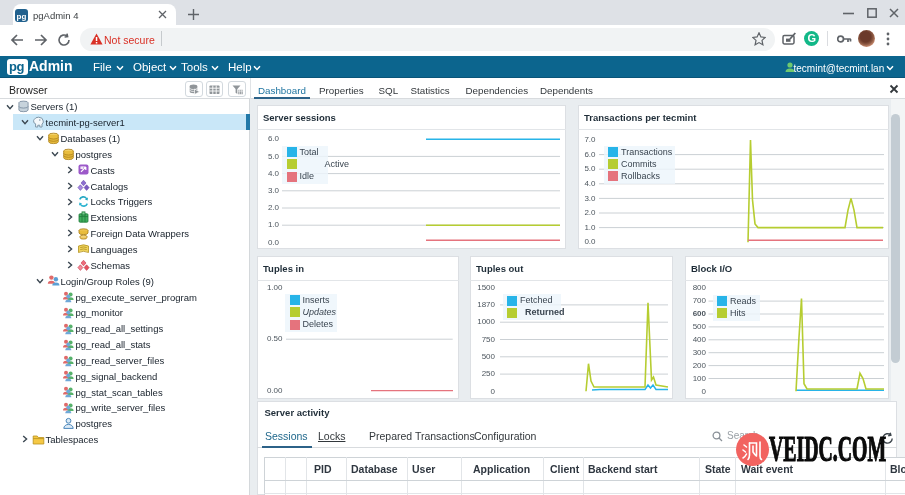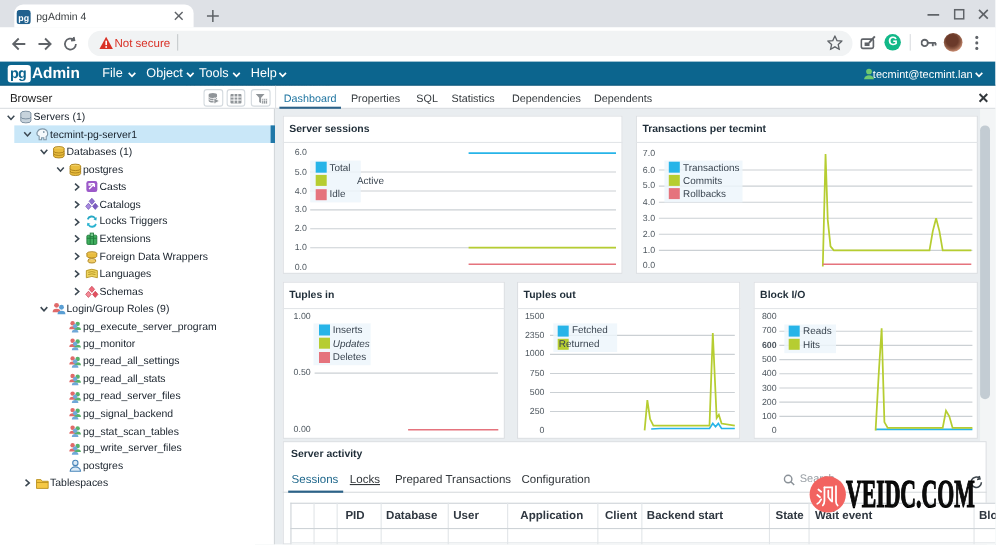--- a/index.html
+++ b/index.html
@@ -401,40 +401,40 @@
 <div class="abs" style="left:289.5px;top:295.2px;width:10px;height:10px;background:#27b4e8;"></div>
 <div class="abs" style="left:302.5px;top:294.7px;font-size:9px;color:#3a4550;">Inserts</div>
 <div class="abs" style="left:289.5px;top:307.4px;width:10px;height:10px;background:#b6cd31;"></div>
 <div class="abs" style="left:302.5px;top:306.9px;font-size:9px;color:#3a4550;font-style:italic;">Updates</div>
 <div class="abs" style="left:289.5px;top:319.6px;width:10px;height:10px;background:#e5737d;"></div>
 <div class="abs" style="left:302.5px;top:319.1px;font-size:9px;color:#3a4550;">Deletes</div>
 <div class="abs" style="left:470px;top:256px;width:203px;height:143px;background:#fff;border:1px solid #dcdfe3;"></div>
 <div class="abs" style="left:470px;top:256px;width:203px;height:25px;border-bottom:1px solid #e2e5e8;"></div>
 <div class="abs" style="left:476px;top:263.0px;font-size:9.5px;font-weight:bold;color:#1f2d38;">Tuples out</div>
 <div class="abs" style="left:457px;top:282.8px;width:38px;font-size:8px;color:#4d565e;text-align:right;">1500</div>
-<div class="abs" style="left:457px;top:300.1px;width:38px;font-size:8px;color:#4d565e;text-align:right;">2350</div>
+<div class="abs" style="left:457px;top:300.1px;width:38px;font-size:8px;color:#4d565e;text-align:right;">1870</div>
 <div class="abs" style="left:457px;top:317.4px;width:38px;font-size:8px;color:#4d565e;text-align:right;">1000</div>
 <div class="abs" style="left:457px;top:334.7px;width:38px;font-size:8px;color:#4d565e;text-align:right;">750</div>
 <div class="abs" style="left:457px;top:352.0px;width:38px;font-size:8px;color:#4d565e;text-align:right;">500</div>
 <div class="abs" style="left:457px;top:369.3px;width:38px;font-size:8px;color:#4d565e;text-align:right;">250</div>
 <div class="abs" style="left:457px;top:386.6px;width:38px;font-size:8px;color:#4d565e;text-align:right;">0</div>
 <svg class="abs" style="left:0;top:0;" width="905" height="495" viewBox="0 0 905 495" pointer-events="none">
       <line x1="500" y1="304.9" x2="668" y2="304.9" stroke="#cbd0d4" stroke-width="1"></line>
       <line x1="500" y1="322.2" x2="668" y2="322.2" stroke="#cbd0d4" stroke-width="1"></line>
       <line x1="500" y1="339.5" x2="668" y2="339.5" stroke="#cbd0d4" stroke-width="1"></line>
       <line x1="500" y1="356.8" x2="668" y2="356.8" stroke="#cbd0d4" stroke-width="1"></line>
       <line x1="500" y1="374.1" x2="668" y2="374.1" stroke="#cbd0d4" stroke-width="1"></line>
       <path d="M592.0 390.0 L600.0 389.5 L645.0 389.5 L648.0 385.0 L650.5 388.0 L653.0 385.0 L656.0 389.5 L668.0 389.5" fill="none" stroke="#27b4e8" stroke-width="1.5"></path>
       <path d="M586.0 391.3 L588.5 363.7 L591.0 381.0 L594.0 387.0 L645.0 387.0 L648.0 302.8 L651.5 380.0 L653.5 377.0 L656.0 385.0 L668.0 387.0" fill="none" stroke="#b6cd31" stroke-width="1.6"></path>
     </svg>
 <div class="abs" style="left:502.5px;top:294.2px;width:58px;height:26px;background:rgba(237,245,251,0.82);"></div>
 <div class="abs" style="left:507.0px;top:295.7px;width:10px;height:10px;background:#27b4e8;"></div>
 <div class="abs" style="left:520.0px;top:295.2px;font-size:9px;color:#3a4550;">Fetched</div>
 <div class="abs" style="left:507.0px;top:307.9px;width:10px;height:10px;background:#b6cd31;"></div>
-<div class="abs" style="left:508px;top:307.4px;font-size:9px;color:#3a4550;">Returned</div>
+<div class="abs" style="left:525px;top:307.4px;font-size:9px;color:#3a4550;font-weight:bold;">Returned</div>
 <div class="abs" style="left:685px;top:256px;width:204px;height:143px;background:#fff;border:1px solid #dcdfe3;"></div>
 <div class="abs" style="left:685px;top:256px;width:204px;height:25px;border-bottom:1px solid #e2e5e8;"></div>
 <div class="abs" style="left:691px;top:263.0px;font-size:9.5px;font-weight:bold;color:#1f2d38;">Block I/O</div>
 <div class="abs" style="left:668px;top:283.4px;width:38px;font-size:8px;color:#4d565e;text-align:right;">800</div>
 <div class="abs" style="left:668px;top:296.3px;width:38px;font-size:8px;color:#4d565e;text-align:right;">700</div>
 <div class="abs" style="left:668px;top:309.2px;width:38px;font-size:8px;color:#4d565e;text-align:right;font-weight:bold;">600</div>
 <div class="abs" style="left:668px;top:322.1px;width:38px;font-size:8px;color:#4d565e;text-align:right;">500</div>
 <div class="abs" style="left:668px;top:335.0px;width:38px;font-size:8px;color:#4d565e;text-align:right;">400</div>
 <div class="abs" style="left:668px;top:347.9px;width:38px;font-size:8px;color:#4d565e;text-align:right;">300</div>
 <div class="abs" style="left:668px;top:360.8px;width:38px;font-size:8px;color:#4d565e;text-align:right;">200</div>
@@ -455,21 +455,21 @@
 <div class="abs" style="left:717.0px;top:296.2px;width:10px;height:10px;background:#27b4e8;"></div>
 <div class="abs" style="left:730.0px;top:295.7px;font-size:9px;color:#3a4550;">Reads</div>
 <div class="abs" style="left:717.0px;top:308.4px;width:10px;height:10px;background:#b6cd31;"></div>
 <div class="abs" style="left:730.0px;top:307.9px;font-size:9px;color:#3a4550;">Hits</div>
 
 <div class="abs" style="left:257px;top:401px;width:640px;height:94px;background:#fff;border:1px solid #dcdfe3;"></div>
 <div class="abs" style="left:264.5px;top:406.5px;font-size:9.5px;font-weight:bold;color:#1f2d38;">Server activity</div>
 <div class="abs" style="left:257px;top:421px;width:640px;height:27px;border-bottom:1px solid #d8dbde;"></div>
 <div class="abs" style="left:265px;top:429.5px;font-size:10.5px;color:#20688c;">Sessions</div>
 <div class="abs" style="left:318px;top:429.5px;font-size:10.5px;color:#33383c;text-decoration:underline;">Locks</div>
-<div class="abs" style="left:359px;top:429.5px;font-size:10.5px;color:#33383c;">Prepared Transactions</div>
+<div class="abs" style="left:369px;top:429.5px;font-size:10.5px;color:#33383c;">Prepared Transactions</div>
 <div class="abs" style="left:474px;top:429.5px;font-size:10.5px;color:#33383c;">Configuration</div>
 <div class="abs" style="left:262px;top:445.5px;width:50px;height:2.5px;background:#2c6288;"></div>
 <svg class="abs" style="left:712px;top:431px;" width="11" height="11" viewBox="0 0 11 11">
       <circle cx="4.5" cy="4.5" r="3.4" fill="none" stroke="#8a9198" stroke-width="1.3"></circle>
       <path d="M7 7 L10 10" stroke="#8a9198" stroke-width="1.3"></path>
     </svg>
 <div class="abs" style="left:727px;top:429.5px;font-size:10px;color:#9aa0a6;">Search</div>
 <svg class="abs" style="left:881px;top:432px;" width="13" height="13" viewBox="0 0 13 13">
       <path d="M11.2 6.5 a4.7 4.7 0 1 1 -1.6 -3.6 M9.2 0.7 L9.9 3.3 L7.2 3.8" stroke="#3e464d" stroke-width="1.4" fill="none"></path>
     </svg>

